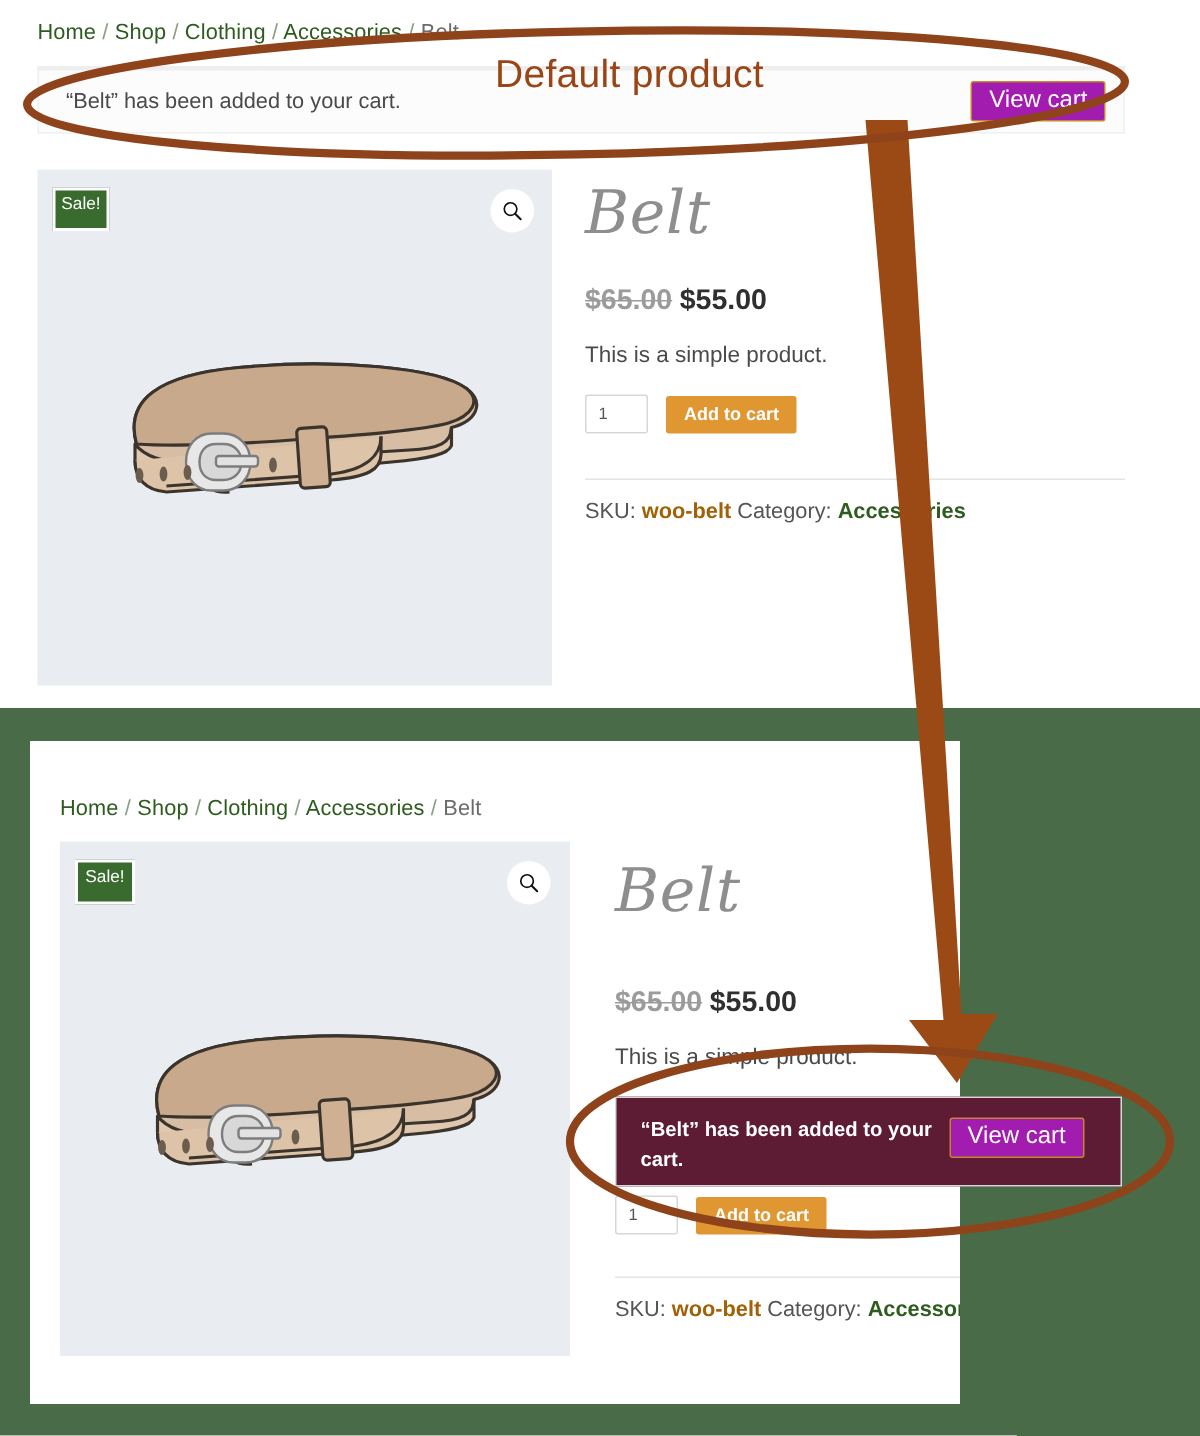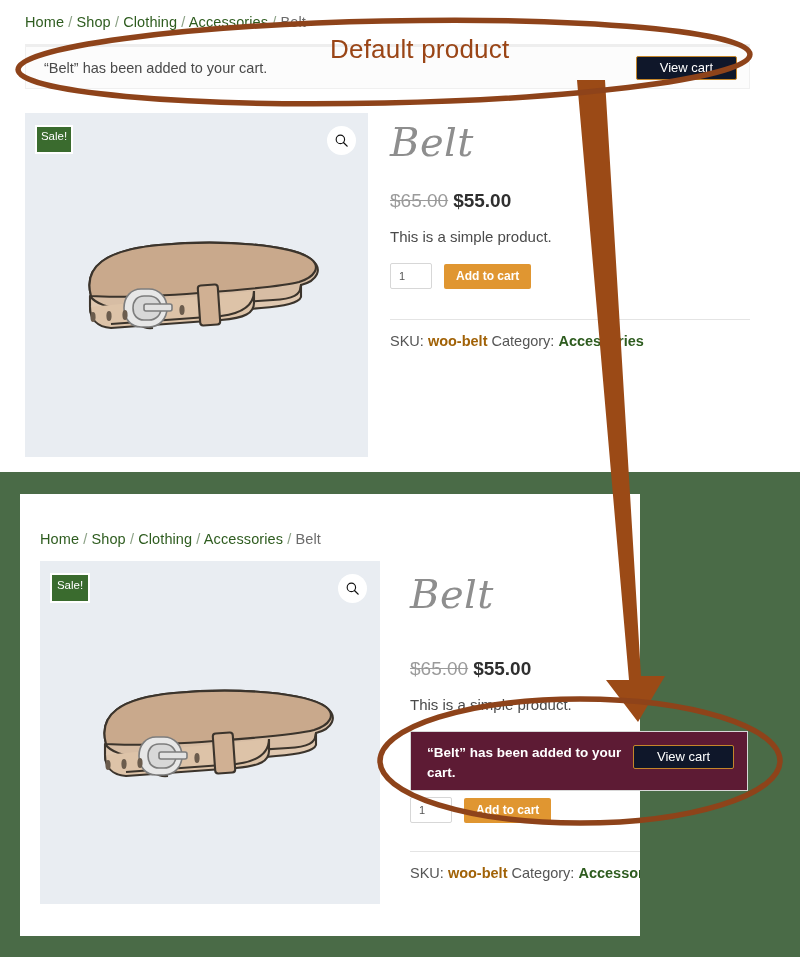--- a/index.html
+++ b/index.html
@@ -53,25 +53,25 @@
     align-items: center;
     padding: 0 12px 0 18px;
   }
   #default-notice .msg {
     font-size: 14.5px;
     color: #4a4a4a;
     font-weight: 400;
     flex: 1;
   }
   .viewcart-btn {
-    background: #0f172a;
+    background: #a21caf;
     border: 1px solid #c4862a;
     color: #ffffff;
-    font-size: 13px;
-    padding: 4px 23px 5px;
+    font-size: 16px;
+    padding: 4px 11px 5px;
     border-radius: 2px;
     line-height: 1;
     white-space: nowrap;
     cursor: pointer;
     font-family: "Liberation Sans", sans-serif;
   }
 
   
   .gallery {
     position: absolute;
@@ -124,21 +124,21 @@
     letter-spacing: .5px;
   }
   .price-row {
     margin-top: 28px;
     font-size: 19px;
     color: #333333;
   }
   .price-row .old {
     color: #9b9b9b;
     text-decoration: line-through;
-    font-weight: 400;
+    font-weight: 700;
     margin-right: 5px;
   }
   .price-row .new { font-weight: bold; color: #2f2f2f; margin-top: 44px; }
 
   .short-desc {
     margin-top: 16px;
     font-size: 15px;
     color: #4a4a4a;
   }
 

